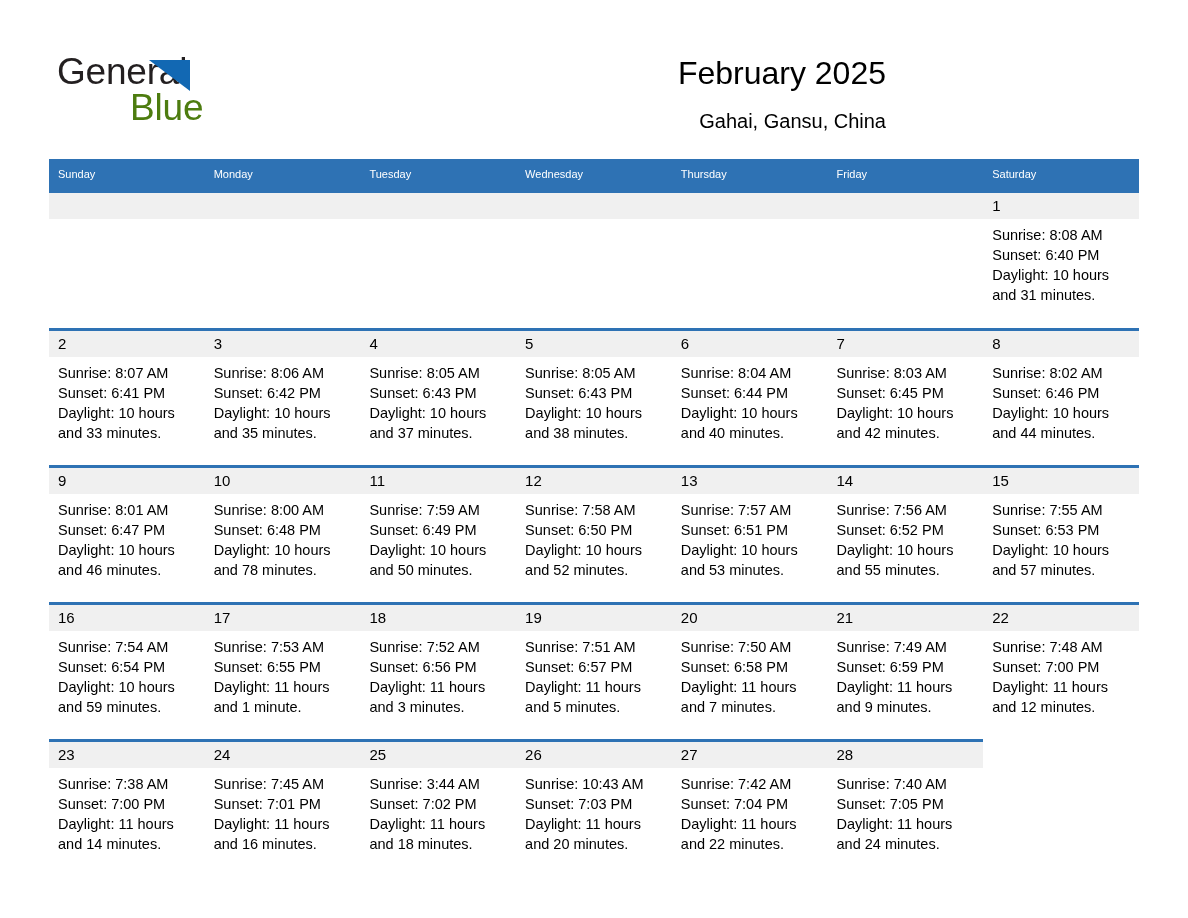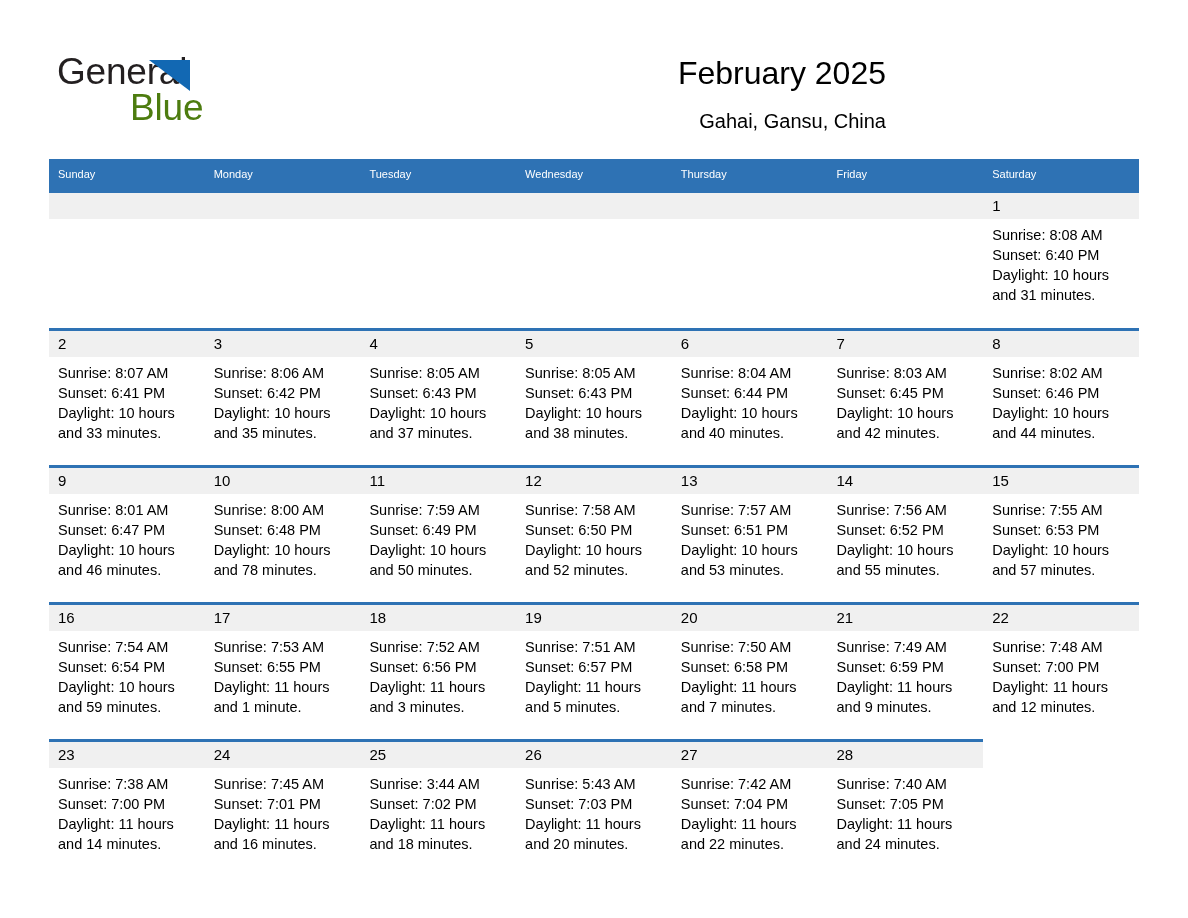--- a/index.html
+++ b/index.html
@@ -476,21 +476,21 @@
             <div class="cell-body">
               <div class="cell-line">Sunrise: 3:44 AM</div>
               <div class="cell-line">Sunset: 7:02 PM</div>
               <div class="cell-line">Daylight: 11 hours</div>
               <div class="cell-line">and 18 minutes.</div>
             </div>
           </td>
           <td class="filled">
             <div class="daynum-band"><span class="daynum">26</span></div>
             <div class="cell-body">
-              <div class="cell-line">Sunrise: 5:43 AM</div>
+              <div class="cell-line">Sunrise: 10:43 AM</div>
               <div class="cell-line">Sunset: 7:03 PM</div>
               <div class="cell-line">Daylight: 11 hours</div>
               <div class="cell-line">and 20 minutes.</div>
             </div>
           </td>
           <td class="filled">
             <div class="daynum-band"><span class="daynum">27</span></div>
             <div class="cell-body">
               <div class="cell-line">Sunrise: 7:42 AM</div>
               <div class="cell-line">Sunset: 7:04 PM</div>

